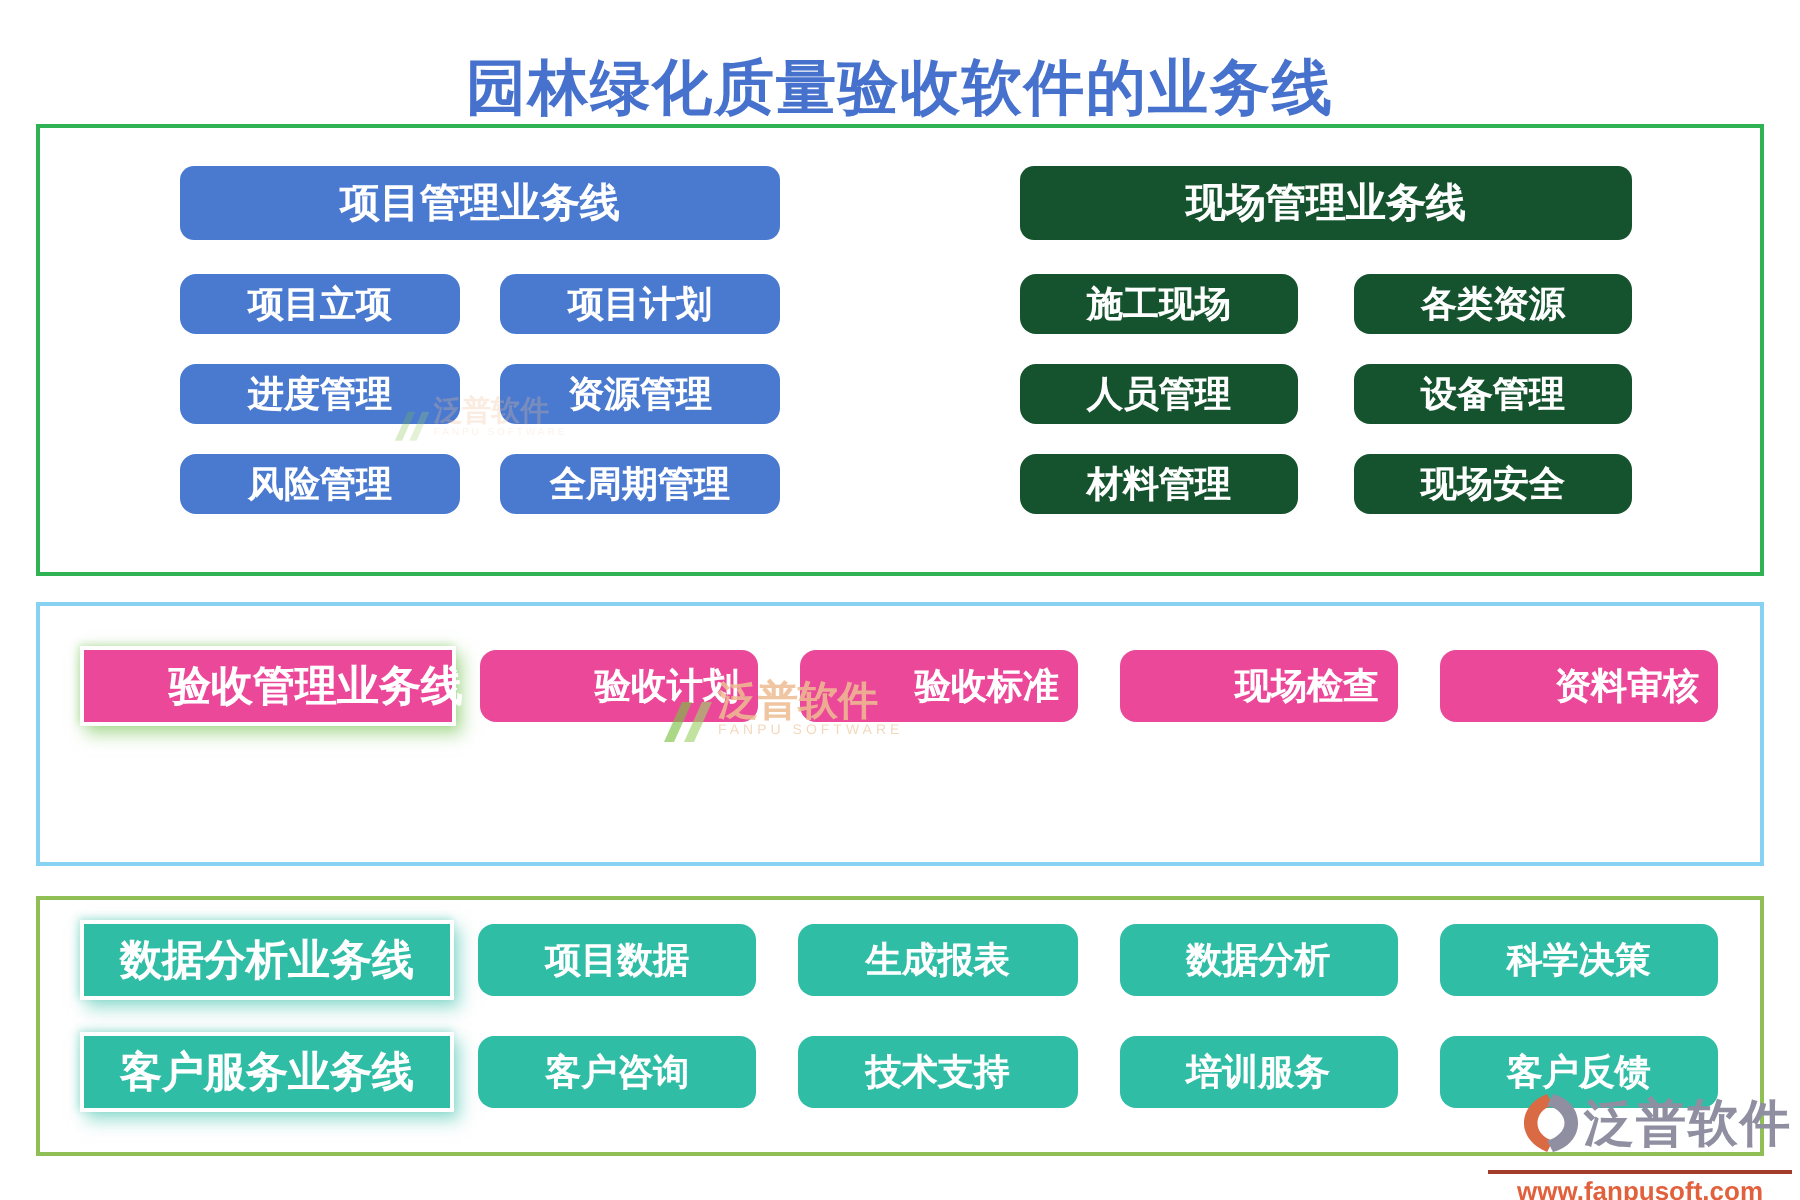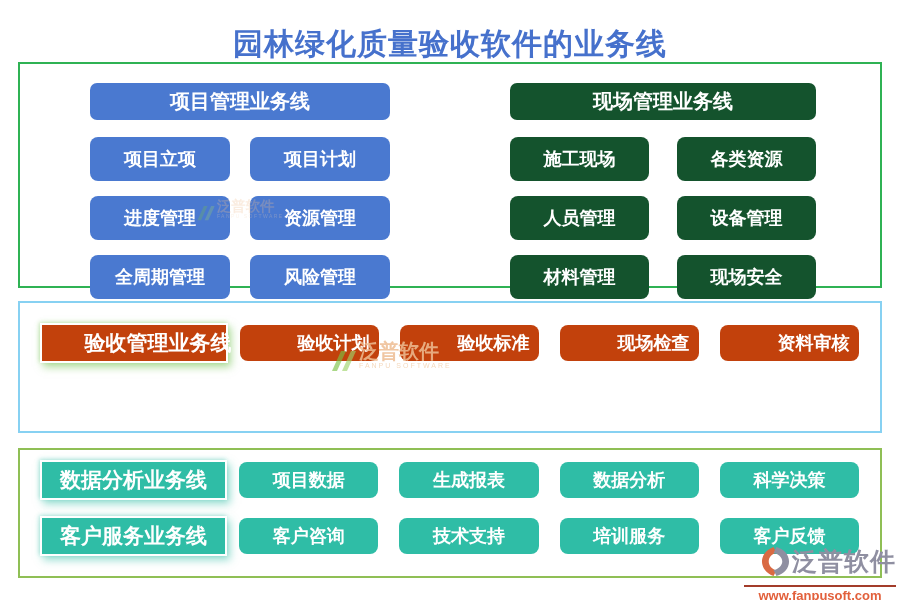--- a/index.html
+++ b/index.html
@@ -24,28 +24,28 @@
   .grp-yellow { left:490px; width:306px; }
   .hdr {
     height:37px; border-radius:7px; margin-bottom:17px;
     display:flex; align-items:center; justify-content:center;
     color:#fff; font-size:20px; font-weight:bold;
   }
   .grid2 { display:grid; grid-template-columns:1fr 1fr; column-gap:20px; row-gap:15px; }
   .grp-yellow .grid2 { column-gap:28px; }
 
   .chip {
-    height:44px; border-radius:8px;
+    height:30px; border-radius:8px;
     display:flex; align-items:center; justify-content:center;
     color:#fff; font-size:18px; font-weight:bold; white-space:nowrap;
     cursor:pointer;
   }
   .blue   { background:#4a79d0; }
   .yellow { background:#14532d; }
-  .green  { background:#c2410c;padding-left:48px; }
+  .green  { background:#ec4899;padding-left:48px; }
   .teal   { background:#2fbda6; }
 
   .row { display:flex; align-items:center; height:44px; margin-bottom:11px; }
   .sec3 .row { margin-bottom:12px; }
   .label {
     width:188px; height:40px; margin-right:12px;
     border:2px solid #ffffff;
     display:flex; align-items:center; justify-content:center;
     color:#fff; font-size:21px; font-weight:bold; white-space:nowrap;
   }
@@ -74,22 +74,22 @@
 <h1 class="title">园林绿化质量验收软件的业务线</h1>
 
 <section class="sec sec1">
   <div class="grp grp-blue">
     <div class="hdr blue">项目管理业务线</div>
     <div class="grid2">
       <div class="chip blue">项目立项</div>
       <div class="chip blue">项目计划</div>
       <div class="chip blue">进度管理</div>
       <div class="chip blue">资源管理</div>
+      <div class="chip blue">风险管理</div>
       <div class="chip blue">全周期管理</div>
-      <div class="chip blue">风险管理</div>
     </div>
   </div>
   <div class="grp grp-yellow">
     <div class="hdr yellow">现场管理业务线</div>
     <div class="grid2">
       <div class="chip yellow">施工现场</div>
       <div class="chip yellow">各类资源</div>
       <div class="chip yellow">人员管理</div>
       <div class="chip yellow">设备管理</div>
       <div class="chip yellow">材料管理</div>

